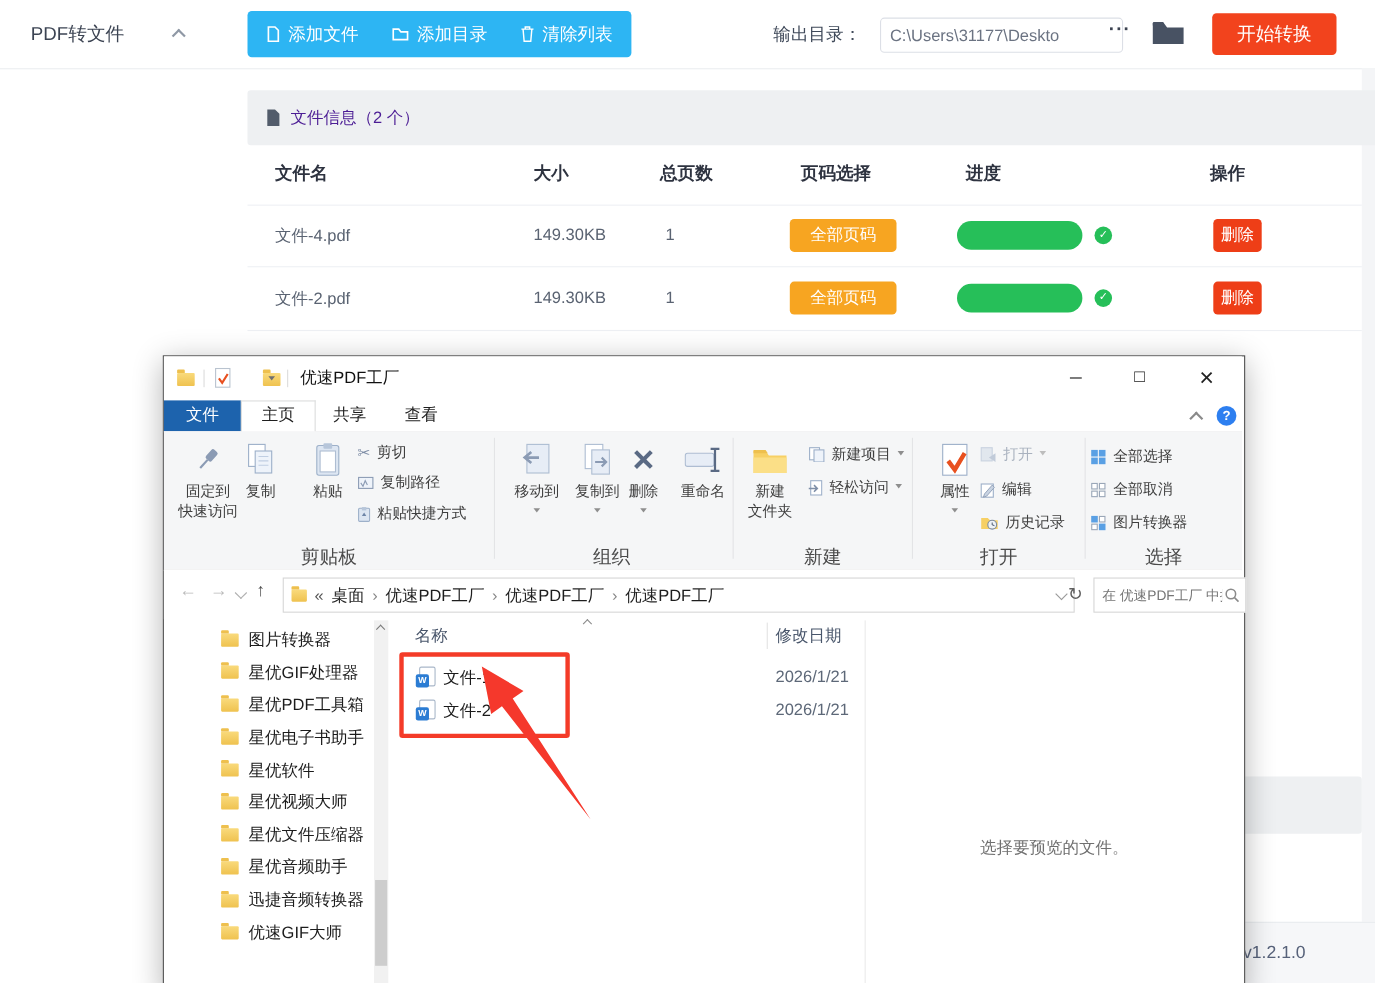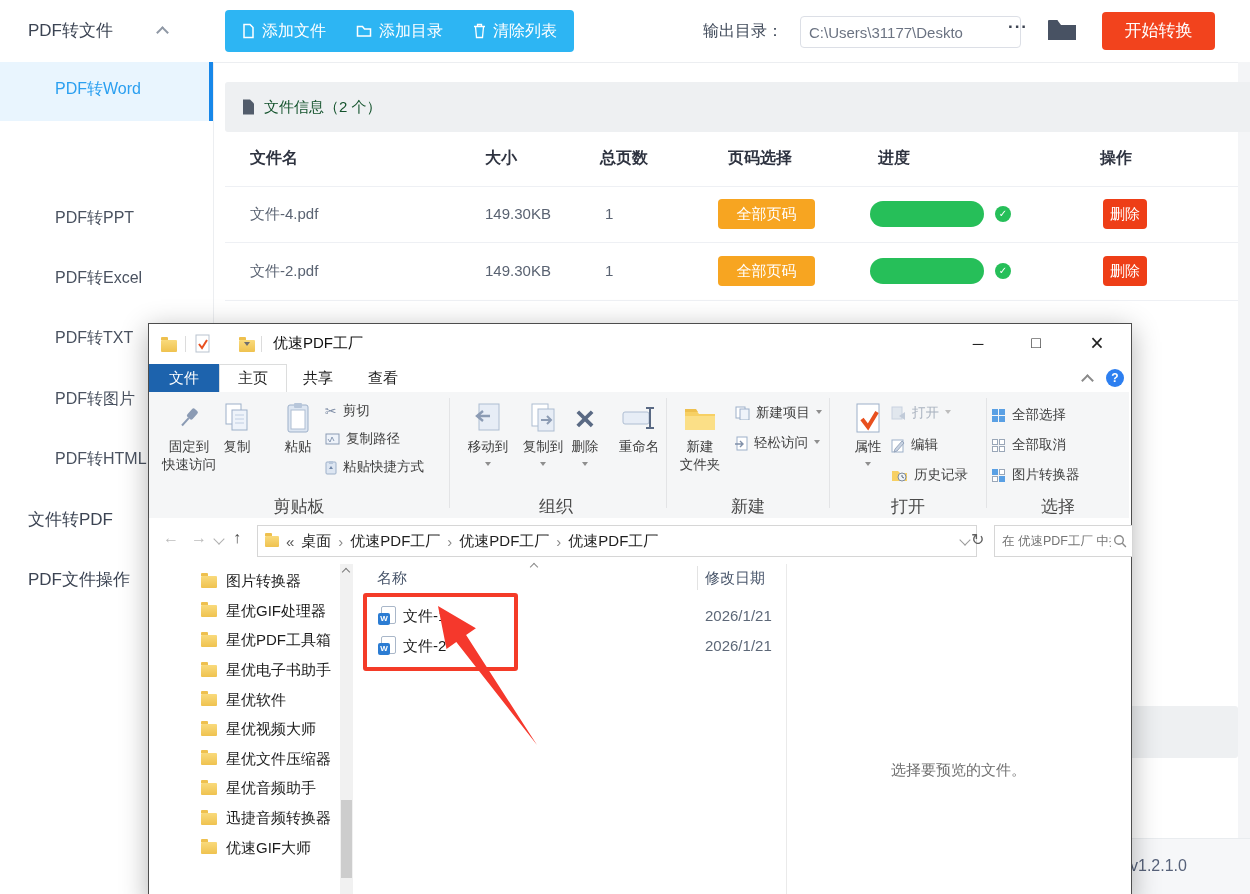--- a/index.html
+++ b/index.html
@@ -71,43 +71,29 @@
     <div class="a" style="left:703px;top:21px;font-size:16px;color:#404a5a;">输出目录：</div>
     <input class="a" style="left: 800px; top: 16px; width: 203px; height: 30px; border: 1px solid rgb(220, 223, 230); border-radius: 4px; padding: 0px 8px; font-size: 15px; color: rgb(107, 115, 130); outline: none;" value="C:\Users\31177\Deskto">
     <div class="a" style="left:1008px;top:17px;font-size:17px;font-weight:bold;color:#3b4250;letter-spacing:1px;">···</div>
     <svg class="a" style="left:1046px;top:17px;" width="32" height="26">
         <path d="M2 4h10l3 4h15v15H2z" fill="#485263"></path>
         <rect x="2" y="3" width="10" height="4" rx="1" fill="#485263"></rect>
       </svg>
     <div class="a" style="left:1102px;top:12px;width:113px;height:38px;background:#f2431d;border-radius:4px;color:#fff;font-size:17px;text-align:center;line-height:38px;">开始转换</div>
   </div>
 
-  <div class="a" style="left:0;top:62px;width:213px;height:832px;background:#fff;border-right:1px solid #eceef1;">
-    <div class="a" style="left:0;top:0;width:213px;height:59px;background:#e9f5fe;">
-      <span class="a" style="left:55px;top:17px;font-size:16px;color:#2a9ff0;">PDF转Word</span>
-      <span class="a" style="right:0;top:0;width:4px;height:59px;background:#1787e9;"></span>
-    </div>
-    <div class="a" style="left:55px;top:126px;height:60px;line-height:60px;font-size:16px;color:#4a5260;">PDF转PPT</div>
-    <div class="a" style="left:55px;top:186px;height:60px;line-height:60px;font-size:16px;color:#4a5260;">PDF转Excel</div>
-    <div class="a" style="left:55px;top:246px;height:60px;line-height:60px;font-size:16px;color:#4a5260;">PDF转TXT</div>
-    <div class="a" style="left:55px;top:307px;height:60px;line-height:60px;font-size:16px;color:#4a5260;">PDF转图片</div>
-    <div class="a" style="left:55px;top:367px;height:60px;line-height:60px;font-size:16px;color:#4a5260;">PDF转HTML</div>
-
-    <div class="a" style="left:28px;top:428px;height:60px;line-height:60px;font-size:17px;color:#3c4453;">文件转PDF</div>
-    <div class="a" style="left:28px;top:488px;height:60px;line-height:60px;font-size:17px;color:#3c4453;">PDF文件操作</div>
-  </div>
 
   <div class="a" style="left:1238px;top:62px;width:12px;height:776px;background:#f4f5f7;"></div>
 
   <div class="a" style="left:225px;top:82px;width:1013px;height:756px;">
     <div class="a flex" style="left:0;top:0;width:1013px;height:50px;background:#eef0f2;border-radius:3px;padding-left:17px;gap:9px;">
       <svg width="13" height="16">
           <path d="M1 0.5h7l4 4v11H1z" fill="#525c6b"></path>
         </svg>
-      <span style="font-size:15px;color:#14532d;">文件信息（2 个）</span>
+      <span style="font-size:15px;color:#4c1d95;">文件信息（2 个）</span>
     </div>
 
     <div class="a" style="left:0;top:50px;width:1013px;height:54px;border-bottom:1px solid #eef0f4;">
       <span class="a thead" style="left:25px;top:16px;">文件名</span>
       <span class="a thead" style="left:260px;top:16px;">大小</span>
       <span class="a thead" style="left:375px;top:16px;">总页数</span>
       <span class="a thead" style="left:503px;top:16px;">页码选择</span>
       <span class="a thead" style="left:653px;top:16px;">进度</span>
       <span class="a thead" style="left:875px;top:16px;">操作</span>
     </div>

